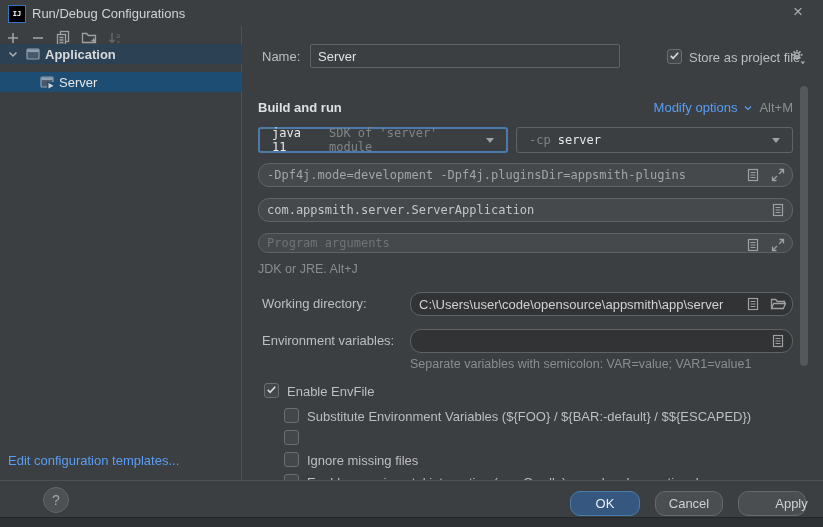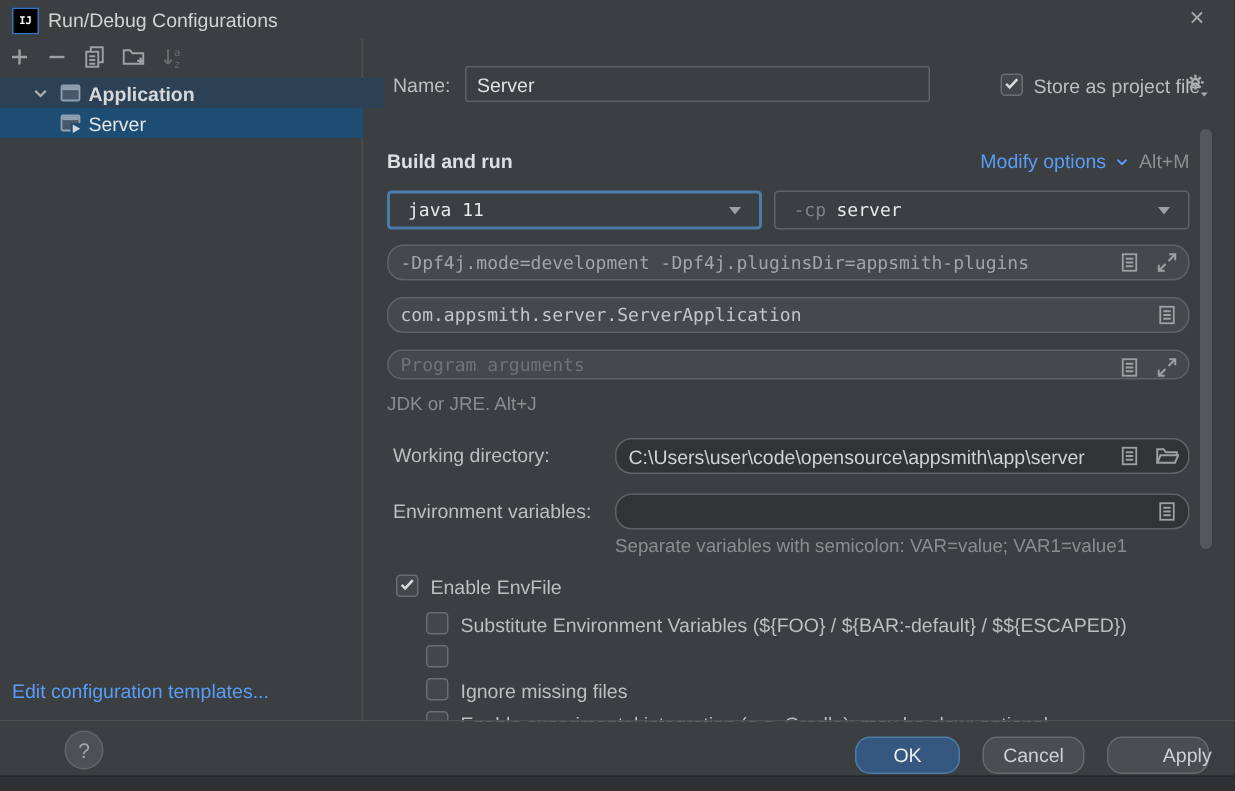--- a/index.html
+++ b/index.html
@@ -100,21 +100,21 @@
         </svg></span>
   </div>
   <div class="abs tb-btn" style="left:106px;top:30px;">
     <span><svg width="16" height="16" viewBox="0 0 16 16">
           <path d="M5 3v9.5M5 12.5L2.5 9.8M5 12.5L7.5 9.8" stroke="#67696b" stroke-width="1.4" fill="none"></path>
           <text x="9" y="7.5" font-size="7" fill="#67696b" font-family="DejaVu Sans Mono,monospace">a</text>
           <text x="9" y="15" font-size="7" fill="#67696b" font-family="DejaVu Sans Mono,monospace">z</text>
         </svg></span>
   </div>
 
-  <div class="abs tree-row row-group" style="top:52px;padding-left:14px;">
+  <div class="abs tree-row row-group" style="top:44px;">
     <span style="margin-left:5px;display:flex;">
         <svg width="16" height="16" viewBox="0 0 16 16">
           <path d="M4.5 6.5L8 10l3.5-3.5" stroke="#aeb0b2" stroke-width="1.5" fill="none"></path>
         </svg>
       </span>
     <span style="margin-left:4px;display:flex;">
         <svg width="16" height="16" viewBox="0 0 16 16">
           <rect x="2" y="3" width="12" height="10" rx="1" fill="#47586a" stroke="#8fa0b0" stroke-width="1.2"></rect>
           <rect x="2.5" y="3.5" width="11" height="2.6" fill="#8fa0b0"></rect>
         </svg>
@@ -159,20 +159,21 @@
     <span style="display:flex;">
         <svg width="12" height="12" viewBox="0 0 16 16">
           <path d="M4 6l4 4 4-4" stroke="#589df6" stroke-width="1.6" fill="none"></path>
         </svg>
       </span>
     <span class="sc">Alt+M</span>
   </div>
 
   <div class="abs combo focused" style="left:258px;top:127px;width:250px;height:26px;">
     <span class="val">java 11</span>
+    <span class="dim">SDK of 'server' module</span>
     <span class="caret"></span>
   </div>
   <div class="abs combo" style="left:516px;top:127px;width:277px;height:26px;">
     <span class="dim2">-cp</span>
     <span class="val">server</span>
     <span class="caret"></span>
   </div>
 
   <input class="abs field" style="left: 258px; top: 163px; width: 535px; height: 24px; padding-right: 54px;" value="-Dpf4j.mode=development -Dpf4j.pluginsDir=appsmith-plugins">
   <span class="abs fld-icon" style="left:745px;top:167px;"><svg width="16" height="16" viewBox="0 0 16 16">

